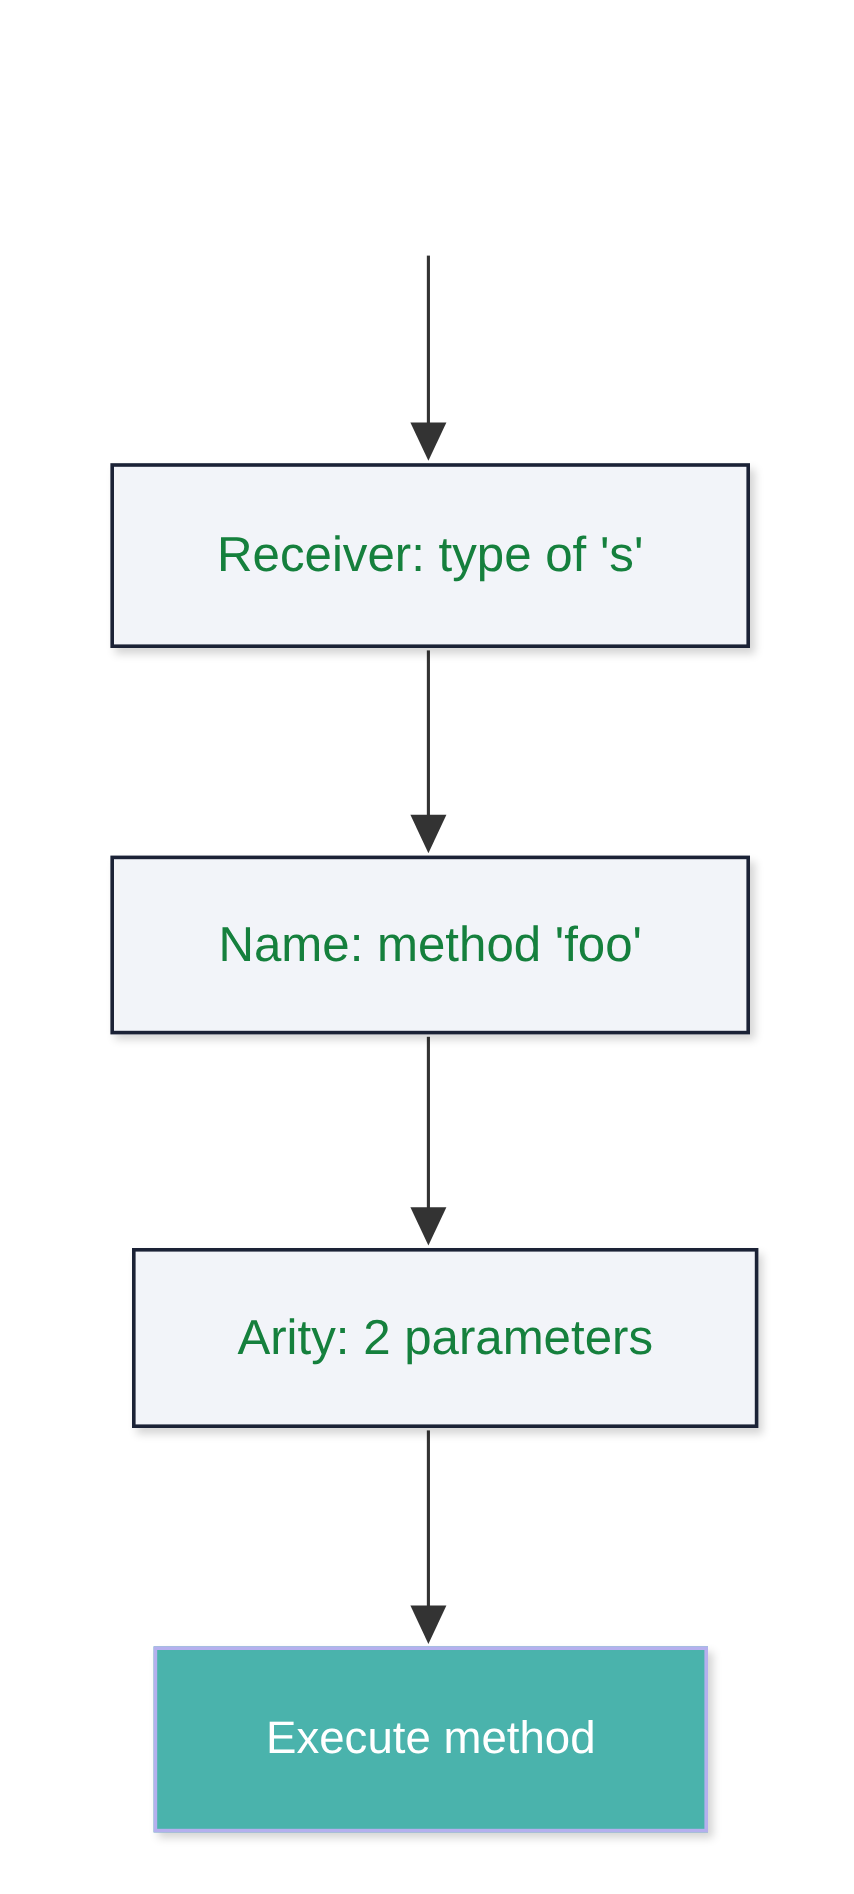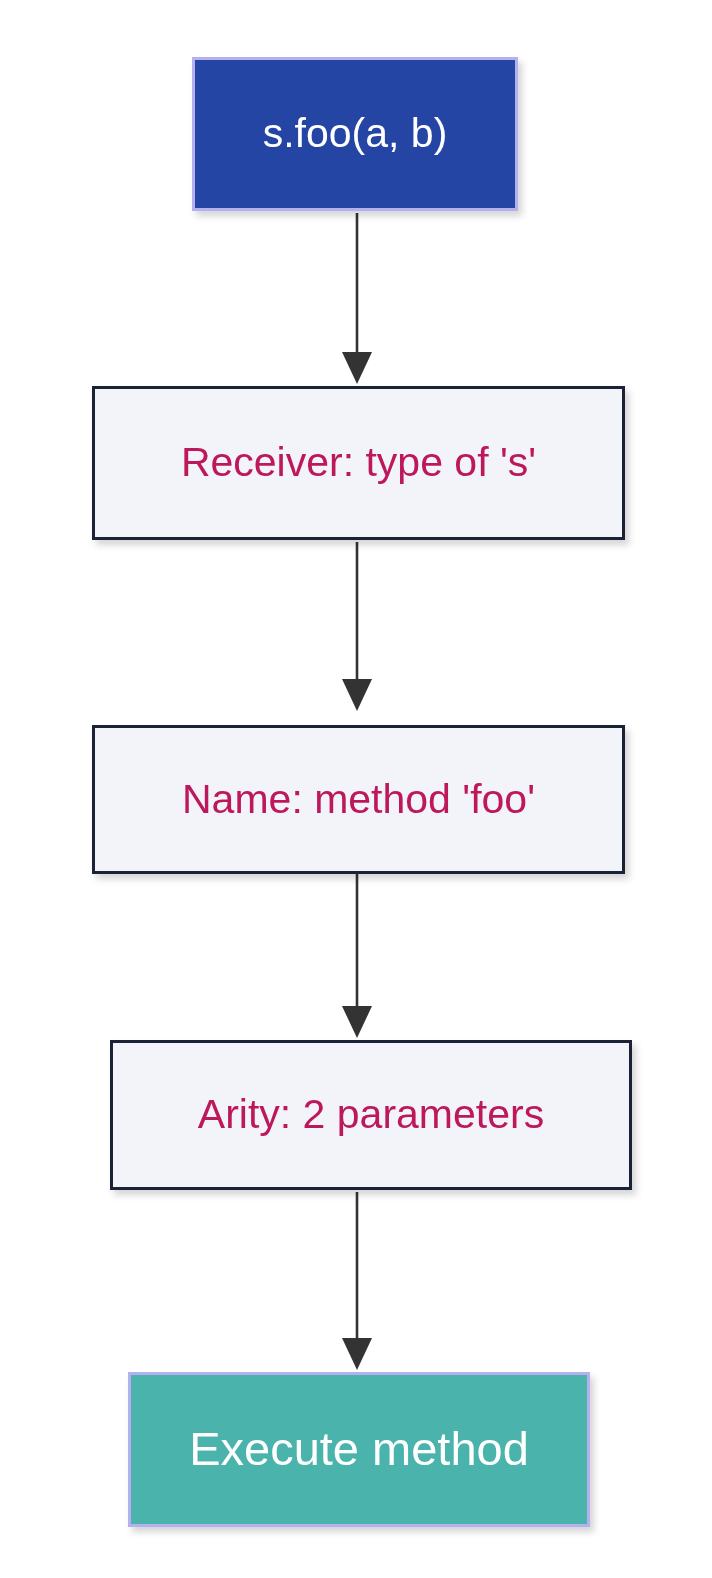--- a/index.html
+++ b/index.html
@@ -39,31 +39,31 @@
     border: 3px solid #b5b0ee;
     color: #ffffff;
     font-size: 41px;
     box-shadow: 4px 5px 7px rgba(0,0,0,0.17);
   }
 
   
   .node-process {
     background: #f2f4f9;
     border: 3px solid #1b2236;
-    color: #be185d;
+    color: #15803d;
     font-size: 41px;
     box-shadow: 4px 5px 7px rgba(0,0,0,0.17);
   }
 
   
   .node-end {
     background: #4ab3ac;
     border: 3px solid #b5b0ee;
     color: #ffffff;
-    font-size: 47px;
+    font-size: 38px;
     box-shadow: 4px 5px 7px rgba(0,0,0,0.17);
   }
 
   
   .flow-edge {
     position: absolute;
     overflow: visible;
   }
   .flow-edge .edge-line {
     stroke: #333333;
@@ -88,27 +88,24 @@
       <polygon class="edge-head" points="2,137 32,137 17,169"></polygon>
     </svg>
     <svg class="flow-edge" width="34" height="174" style="left: 340px; top: 864px;">
       <line class="edge-line" x1="17" y1="0" x2="17" y2="145"></line>
       <polygon class="edge-head" points="2,142 32,142 17,174"></polygon>
     </svg>
     <svg class="flow-edge" width="34" height="178" style="left: 340px; top: 1192px;">
       <line class="edge-line" x1="17" y1="0" x2="17" y2="149"></line>
       <polygon class="edge-head" points="2,146 32,146 17,178"></polygon>
     </svg>
-    <div class="flow-node node-start" style="left: 192px; top: 57px; width: 326px; height: 154px;">
-      <span class="node-label">s.foo(a, b)</span>
-    </div>
     <div class="flow-node node-process" style="left: 92px; top: 386px; width: 533px; height: 154px;">
       <span class="node-label">Receiver: type of 's'</span>
     </div>
-    <div class="flow-node node-process" style="left: 92px; top: 713px; width: 533px; height: 149px; margin-top: 12px;">
+    <div class="flow-node node-process" style="left: 92px; top: 713px; width: 533px; height: 149px;">
       <span class="node-label">Name: method 'foo'</span>
     </div>
     <div class="flow-node node-process" style="left: 110px; top: 1040px; width: 522px; height: 150px;">
       <span class="node-label">Arity: 2 parameters</span>
     </div>
     <div class="flow-node node-end" style="left: 128px; top: 1372px; width: 462px; height: 155px;">
       <span class="node-label">Execute method</span>
     </div>
   </div>
 

